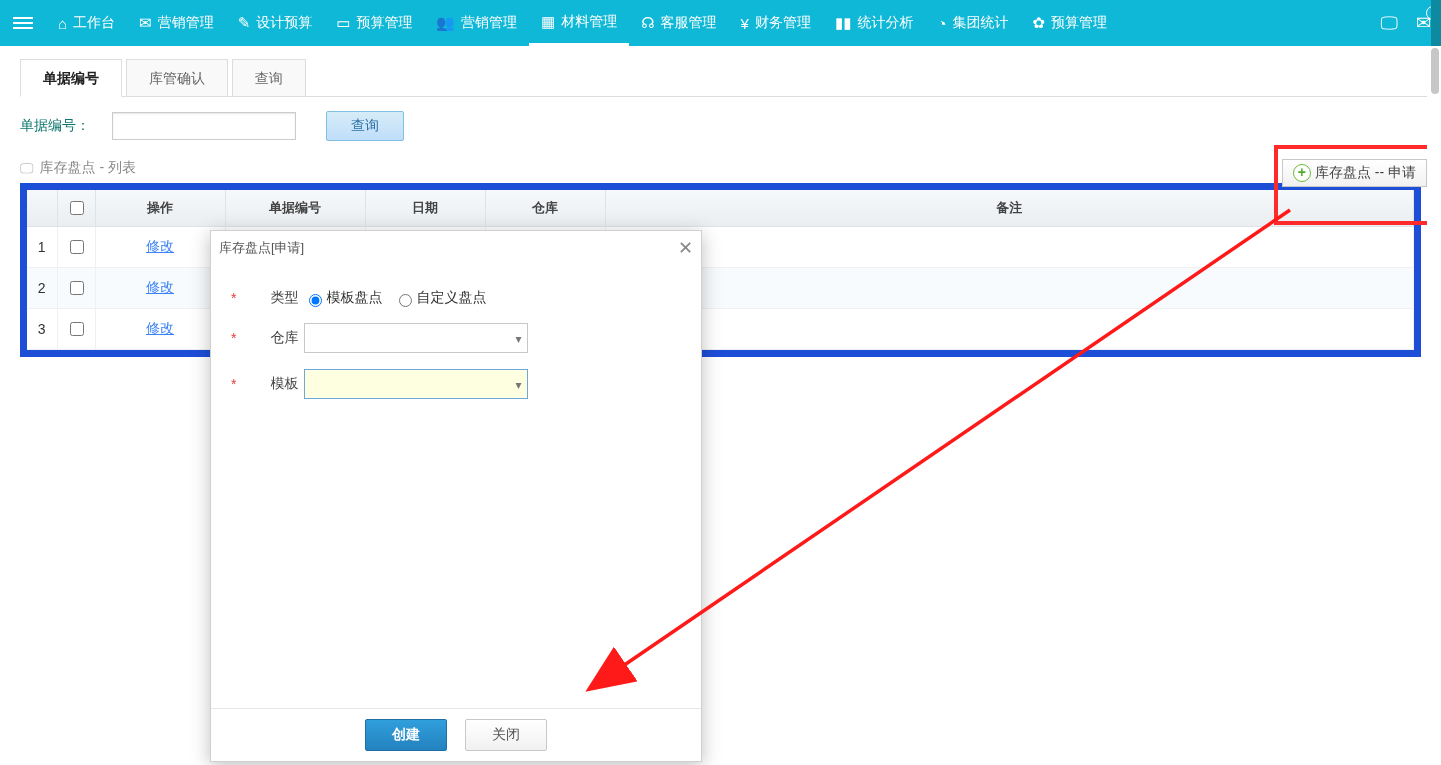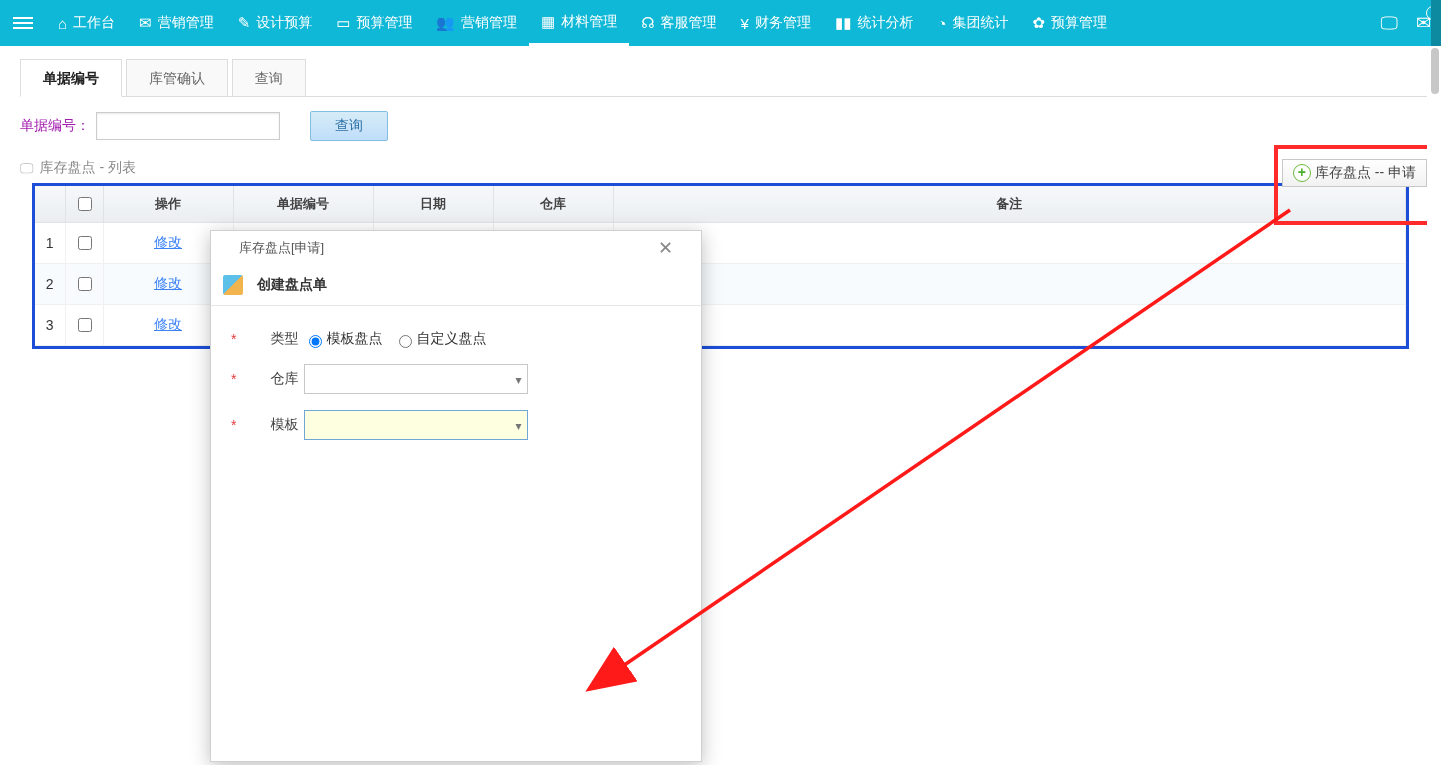--- a/index.html
+++ b/index.html
@@ -12,38 +12,38 @@
   .nav-item .ico{margin-right:6px;font-size:15px}
   .topbar-right{position:absolute;right:10px;top:0;height:46px;display:flex;align-items:center;gap:18px}
   .topbar-right .ico{color:#fff;font-size:18px;cursor:pointer;position:relative}
   .badge{position:absolute;top:-6px;left:10px;background:none;border:1px solid #fff;color:#fff;font-size:10px;border-radius:10px;padding:0 4px;line-height:12px}
   .edge-tab{position:absolute;right:0;top:0;width:10px;height:46px;background:#0d8aa0}
   .tabs{margin-top:12px;margin-left:20px;height:38px}
   .tabs .tab{display:inline-block;padding:10px 22px 8px;border:1px solid #ddd;border-bottom:none;color:#666;cursor:pointer;background:#f9f9f9;position:relative;top:1px}
   .tabs .tab.active{background:#fff;color:#222;font-weight:600;border-bottom:1px solid #fff}
   .tab-underline{border-bottom:1px solid #ddd;margin-left:20px;margin-right:0}
   .filterbar{padding:14px 20px;display:flex;align-items:center}
-  .filterbar label{color:#a21caf;margin-right:6px}
+  .filterbar label{color:#0f766e;margin-right:22px}
   .filterbar input[type=text]{height:26px;width:170px;border:1px solid #ccc;box-shadow:inset 0 1px 2px rgba(0,0,0,.1);padding:0 6px}
   .btn{display:inline-block;height:28px;line-height:26px;padding:0 24px;border:1px solid #7fbfe0;background:linear-gradient(#d6ecf6,#c0defb);color:#2b6fa5;cursor:pointer;border-radius:2px}
   .btn.search{margin-left:30px}
   .section-title{margin:0 20px 2px;padding:4px 0;color:#888;display:flex;align-items:center}
   .section-title .ico{margin-right:6px;color:#bbb}
   .apply-btn-wrap{position:absolute;right:6px;top:145px;border:4px solid #ff2a2a;padding:10px 4px 34px 4px}
   .apply-btn{display:inline-flex;align-items:center;border:1px solid #c8c8c8;background:linear-gradient(#fff,#f1f1f1);padding:4px 10px;cursor:pointer;color:#444}
   .apply-btn .plus{display:inline-block;width:16px;height:16px;border-radius:50%;border:1px solid #6dbb3a;color:#4caf29;text-align:center;line-height:14px;font-size:14px;margin-right:4px;background:#fff;font-weight:bold}
-  .grid{margin:0 32px;border:3px solid #1d4ed8}
+  .grid{margin:0 20px;border:7px solid #1d4ed8}
   .grid table{border-collapse:collapse;width:100%;table-layout:fixed}
   .grid thead th{background:linear-gradient(#f6f8fa,#eaeef1);border-right:1px solid #dfe3e7;border-bottom:1px solid #dfe3e7;height:34px;color:#444;font-weight:600;font-size:13px}
   .grid tbody td{border-right:1px solid #f0f0f0;border-bottom:1px solid #f0f0f0;height:38px;text-align:center}
   .grid tbody tr.alt{background:#f7fbfd}
   .grid a.edit{color:#3b82f6}
   .chk{width:14px;height:14px}
   .modal{position:absolute;left:210px;top:230px;width:490px;height:530px;background:#fff;border:1px solid #d0d0d0;box-shadow:0 4px 18px rgba(0,0,0,.25)}
-  .modal-hd{height:34px;display:flex;align-items:center;justify-content:space-between;padding:0 28px;font-size:13px;color:#555}
+  .modal-hd{height:34px;display:flex;align-items:center;justify-content:space-between;padding:0 8px;font-size:13px;color:#555}
   .modal-close{font-size:18px;color:#888;cursor:pointer}
   .modal-sub{display:flex;align-items:center;padding:10px 12px 10px 12px;font-weight:600;color:#333;border-bottom:1px solid #e6e6e6}
   .modal-sub .ico{width:20px;height:20px;display:inline-block;margin-right:14px;background:linear-gradient(135deg,#5cc0e8 50%,#f2b44c 50%);border-radius:2px}
   .form{padding:24px 20px}
   .form-row{display:flex;align-items:center;margin-bottom:16px}
   .form-row .req{color:#e23a3a;margin-right:4px}
   .form-row .lbl{width:58px;text-align:right;color:#444;margin-right:6px}
   .radio{display:inline-flex;align-items:flex-end;margin-right:12px}
   .radio input{margin-right:4px}
   .select{position:relative;width:222px;height:28px;border:1px solid #c8c8c8;background:#fff}
@@ -195,24 +195,20 @@
       </tr>
     </tbody>
   </table>
 </div>
 
 <div class="modal">
   <div class="modal-hd">
     <span>库存盘点[申请]</span>
     <span class="modal-close">✕</span>
   </div>
-  <div class="modal-sub">
-    <span class="ico"></span>
-    <span>创建盘点单</span>
-  </div>
   <div class="form">
     <div class="form-row">
       <span class="req">*</span>
       <span class="lbl">类型</span>
       <label class="radio">
           <input type="radio" name="t" checked="" style="">
           <span>模板盘点</span>
         </label>
       <label class="radio">
           <input type="radio" name="t" style="">
@@ -229,20 +225,24 @@
     </div>
     <div class="form-row">
       <span class="req">*</span>
       <span class="lbl">模板</span>
       <div class="select highlight">
         <span></span>
         <span class="arrow">▾</span>
       </div>
     </div>
   </div>
+  <div class="modal-ft">
+    <span class="btn-primary">创建</span>
+    <span class="btn-default">关闭</span>
+  </div>
 </div>
 
 <svg class="annot" width="1441" height="765">
   <defs>
     <marker id="arrowhead" markerWidth="14" markerHeight="12" refX="2" refY="6" orient="auto">
       <path d="M0,0 L14,6 L0,12 Z" fill="#ff1a1a"></path>
     </marker>
   </defs>
   <line x1="1290" y1="210" x2="620" y2="668" stroke="#ff1a1a" stroke-width="3.5" marker-end="url(#arrowhead)"></line>
 </svg>

